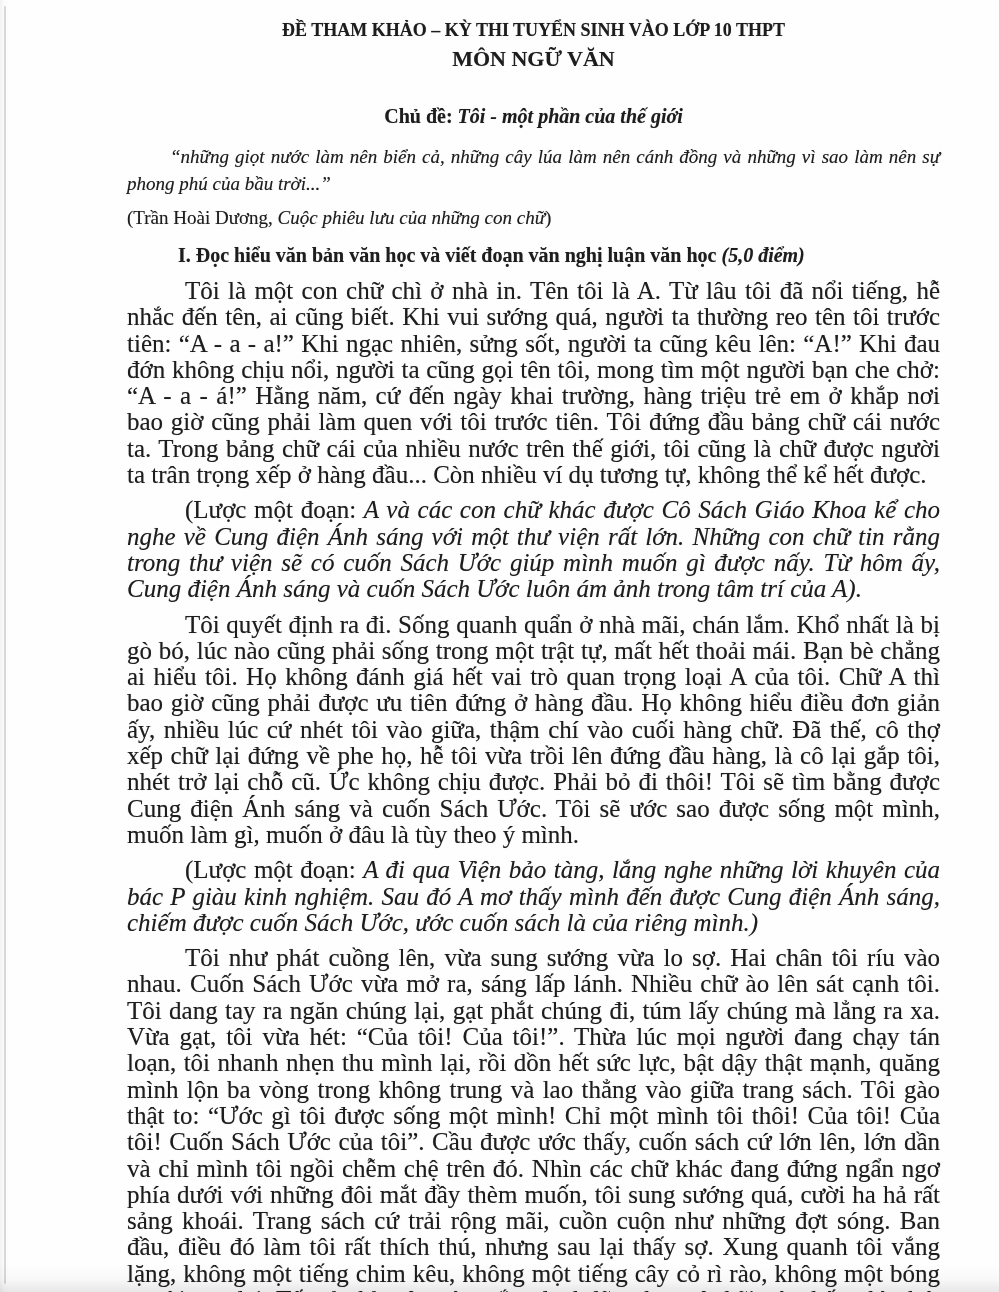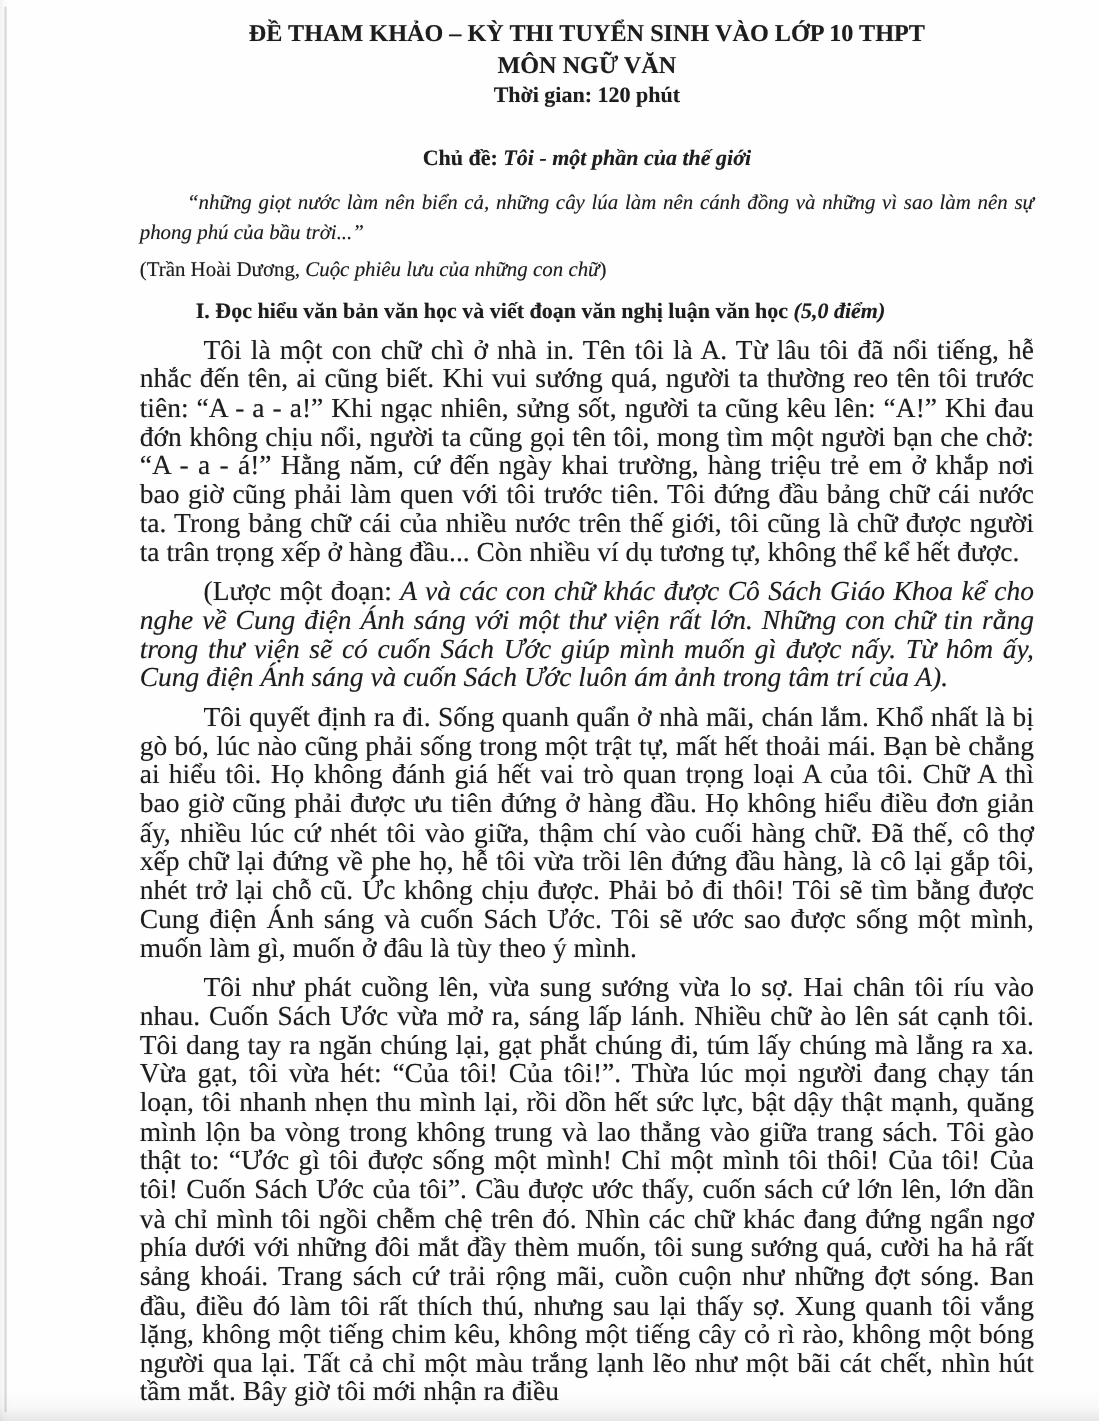--- a/index.html
+++ b/index.html
@@ -44,21 +44,21 @@
     position: absolute;
     left: 127px;
     top: 0;
     width: 813px;
     text-shadow: 0 0 0.7px rgba(30,30,30,0.45);
   }
   .t-center { text-align: center; }
   .title1 {
     margin-top: 16px;
     font-weight: bold;
-    font-size: 22px;
+    font-size: 18px;
     line-height: 28px;
   }
   .title2 {
     font-weight: bold;
     font-size: 22px;
     line-height: 29px;
   }
   .duration {
     font-weight: bold;
     font-size: 20px;
@@ -112,21 +112,20 @@
 
   <div class="edge-left"></div>
   <div class="edge-left-line"></div>
 
   <div class="content">
 
     <div class="title1 t-center">ĐỀ THAM KHẢO – KỲ THI TUYỂN SINH VÀO LỚP 10 THPT</div>
 
     <div class="title2 t-center">MÔN NGỮ VĂN</div>
 
-    <div class="duration t-center">Thời gian: 120 phút</div>
 
     <div class="topic t-center">
       <span class="lbl">Chủ đề: </span><span class="val">Tôi - một phần của thế giới</span>
     </div>
 
     <p class="quote">“những giọt nước làm nên biển cả, những cây lúa làm nên cánh đồng và những vì sao làm nên sự phong phú của bầu trời...”</p>
 
     <p class="attribution">
       <span>(Trần Hoài Dương, </span><span class="work">Cuộc phiêu lưu của những con chữ</span><span>)</span>
     </p>
@@ -136,19 +135,22 @@
     </p>
 
     <p class="body it">Tôi là một con chữ chì ở nhà in. Tên tôi là A. Từ lâu tôi đã nổi tiếng, hễ nhắc đến tên, ai cũng biết. Khi vui sướng quá, người ta thường reo tên tôi trước tiên: “A - a - a!” Khi ngạc nhiên, sửng sốt, người ta cũng kêu lên: “A!” Khi đau đớn không chịu nổi, người ta cũng gọi tên tôi, mong tìm một người bạn che chở: “A - a - á!” Hằng năm, cứ đến ngày khai trường, hàng triệu trẻ em ở khắp nơi bao giờ cũng phải làm quen với tôi trước tiên. Tôi đứng đầu bảng chữ cái nước ta. Trong bảng chữ cái của nhiều nước trên thế giới, tôi cũng là chữ được người ta trân trọng xếp ở hàng đầu... Còn nhiều ví dụ tương tự, không thể kể hết được.</p>
 
     <p class="body">
       <span class="up">(Lược một đoạn: </span><span class="it">A và các con chữ khác được Cô Sách Giáo Khoa kể cho nghe về Cung điện Ánh sáng với một thư viện rất lớn. Những con chữ tin rằng trong thư viện sẽ có cuốn Sách Ước giúp mình muốn gì được nấy. Từ hôm ấy, Cung điện Ánh sáng và cuốn Sách Ước luôn ám ảnh trong tâm trí của A).</span>
     </p>
 
     <p class="body it">Tôi quyết định ra đi. Sống quanh quẩn ở nhà mãi, chán lắm. Khổ nhất là bị gò bó, lúc nào cũng phải sống trong một trật tự, mất hết thoải mái. Bạn bè chẳng ai hiểu tôi. Họ không đánh giá hết vai trò quan trọng loại A của tôi. Chữ A thì bao giờ cũng phải được ưu tiên đứng ở hàng đầu. Họ không hiểu điều đơn giản ấy, nhiều lúc cứ nhét tôi vào giữa, thậm chí vào cuối hàng chữ. Đã thế, cô thợ xếp chữ lại đứng về phe họ, hễ tôi vừa trồi lên đứng đầu hàng, là cô lại gắp tôi, nhét trở lại chỗ cũ. Ức không chịu được. Phải bỏ đi thôi! Tôi sẽ tìm bằng được Cung điện Ánh sáng và cuốn Sách Ước. Tôi sẽ ước sao được sống một mình, muốn làm gì, muốn ở đâu là tùy theo ý mình.</p>
 
+    <p class="body">
+      <span class="up">(Lược một đoạn: </span><span class="it">A đi qua Viện bảo tàng, lắng nghe những lời khuyên của bác P giàu kinh nghiệm. Sau đó A mơ thấy mình đến được Cung điện Ánh sáng, chiếm được cuốn Sách Ước, ước cuốn sách là của riêng mình.)</span>
+    </p>
 
     <p class="body it">Tôi như phát cuồng lên, vừa sung sướng vừa lo sợ. Hai chân tôi ríu vào nhau. Cuốn Sách Ước vừa mở ra, sáng lấp lánh. Nhiều chữ ào lên sát cạnh tôi. Tôi dang tay ra ngăn chúng lại, gạt phắt chúng đi, túm lấy chúng mà lẳng ra xa. Vừa gạt, tôi vừa hét: “Của tôi! Của tôi!”. Thừa lúc mọi người đang chạy tán loạn, tôi nhanh nhẹn thu mình lại, rồi dồn hết sức lực, bật dậy thật mạnh, quăng mình lộn ba vòng trong không trung và lao thẳng vào giữa trang sách. Tôi gào thật to: “Ước gì tôi được sống một mình! Chỉ một mình tôi thôi! Của tôi! Của tôi! Cuốn Sách Ước của tôi”. Cầu được ước thấy, cuốn sách cứ lớn lên, lớn dần và chỉ mình tôi ngồi chễm chệ trên đó. Nhìn các chữ khác đang đứng ngẩn ngơ phía dưới với những đôi mắt đầy thèm muốn, tôi sung sướng quá, cười ha hả rất sảng khoái. Trang sách cứ trải rộng mãi, cuồn cuộn như những đợt sóng. Ban đầu, điều đó làm tôi rất thích thú, nhưng sau lại thấy sợ. Xung quanh tôi vắng lặng, không một tiếng chim kêu, không một tiếng cây cỏ rì rào, không một bóng người qua lại. Tất cả chỉ một màu trắng lạnh lẽo như một bãi cát chết, nhìn hút tầm mắt. Bây giờ tôi mới nhận ra điều</p>
 
   </div>
 
   <div class="edge-bottom"></div>
 </div>
 
 </body></html>

